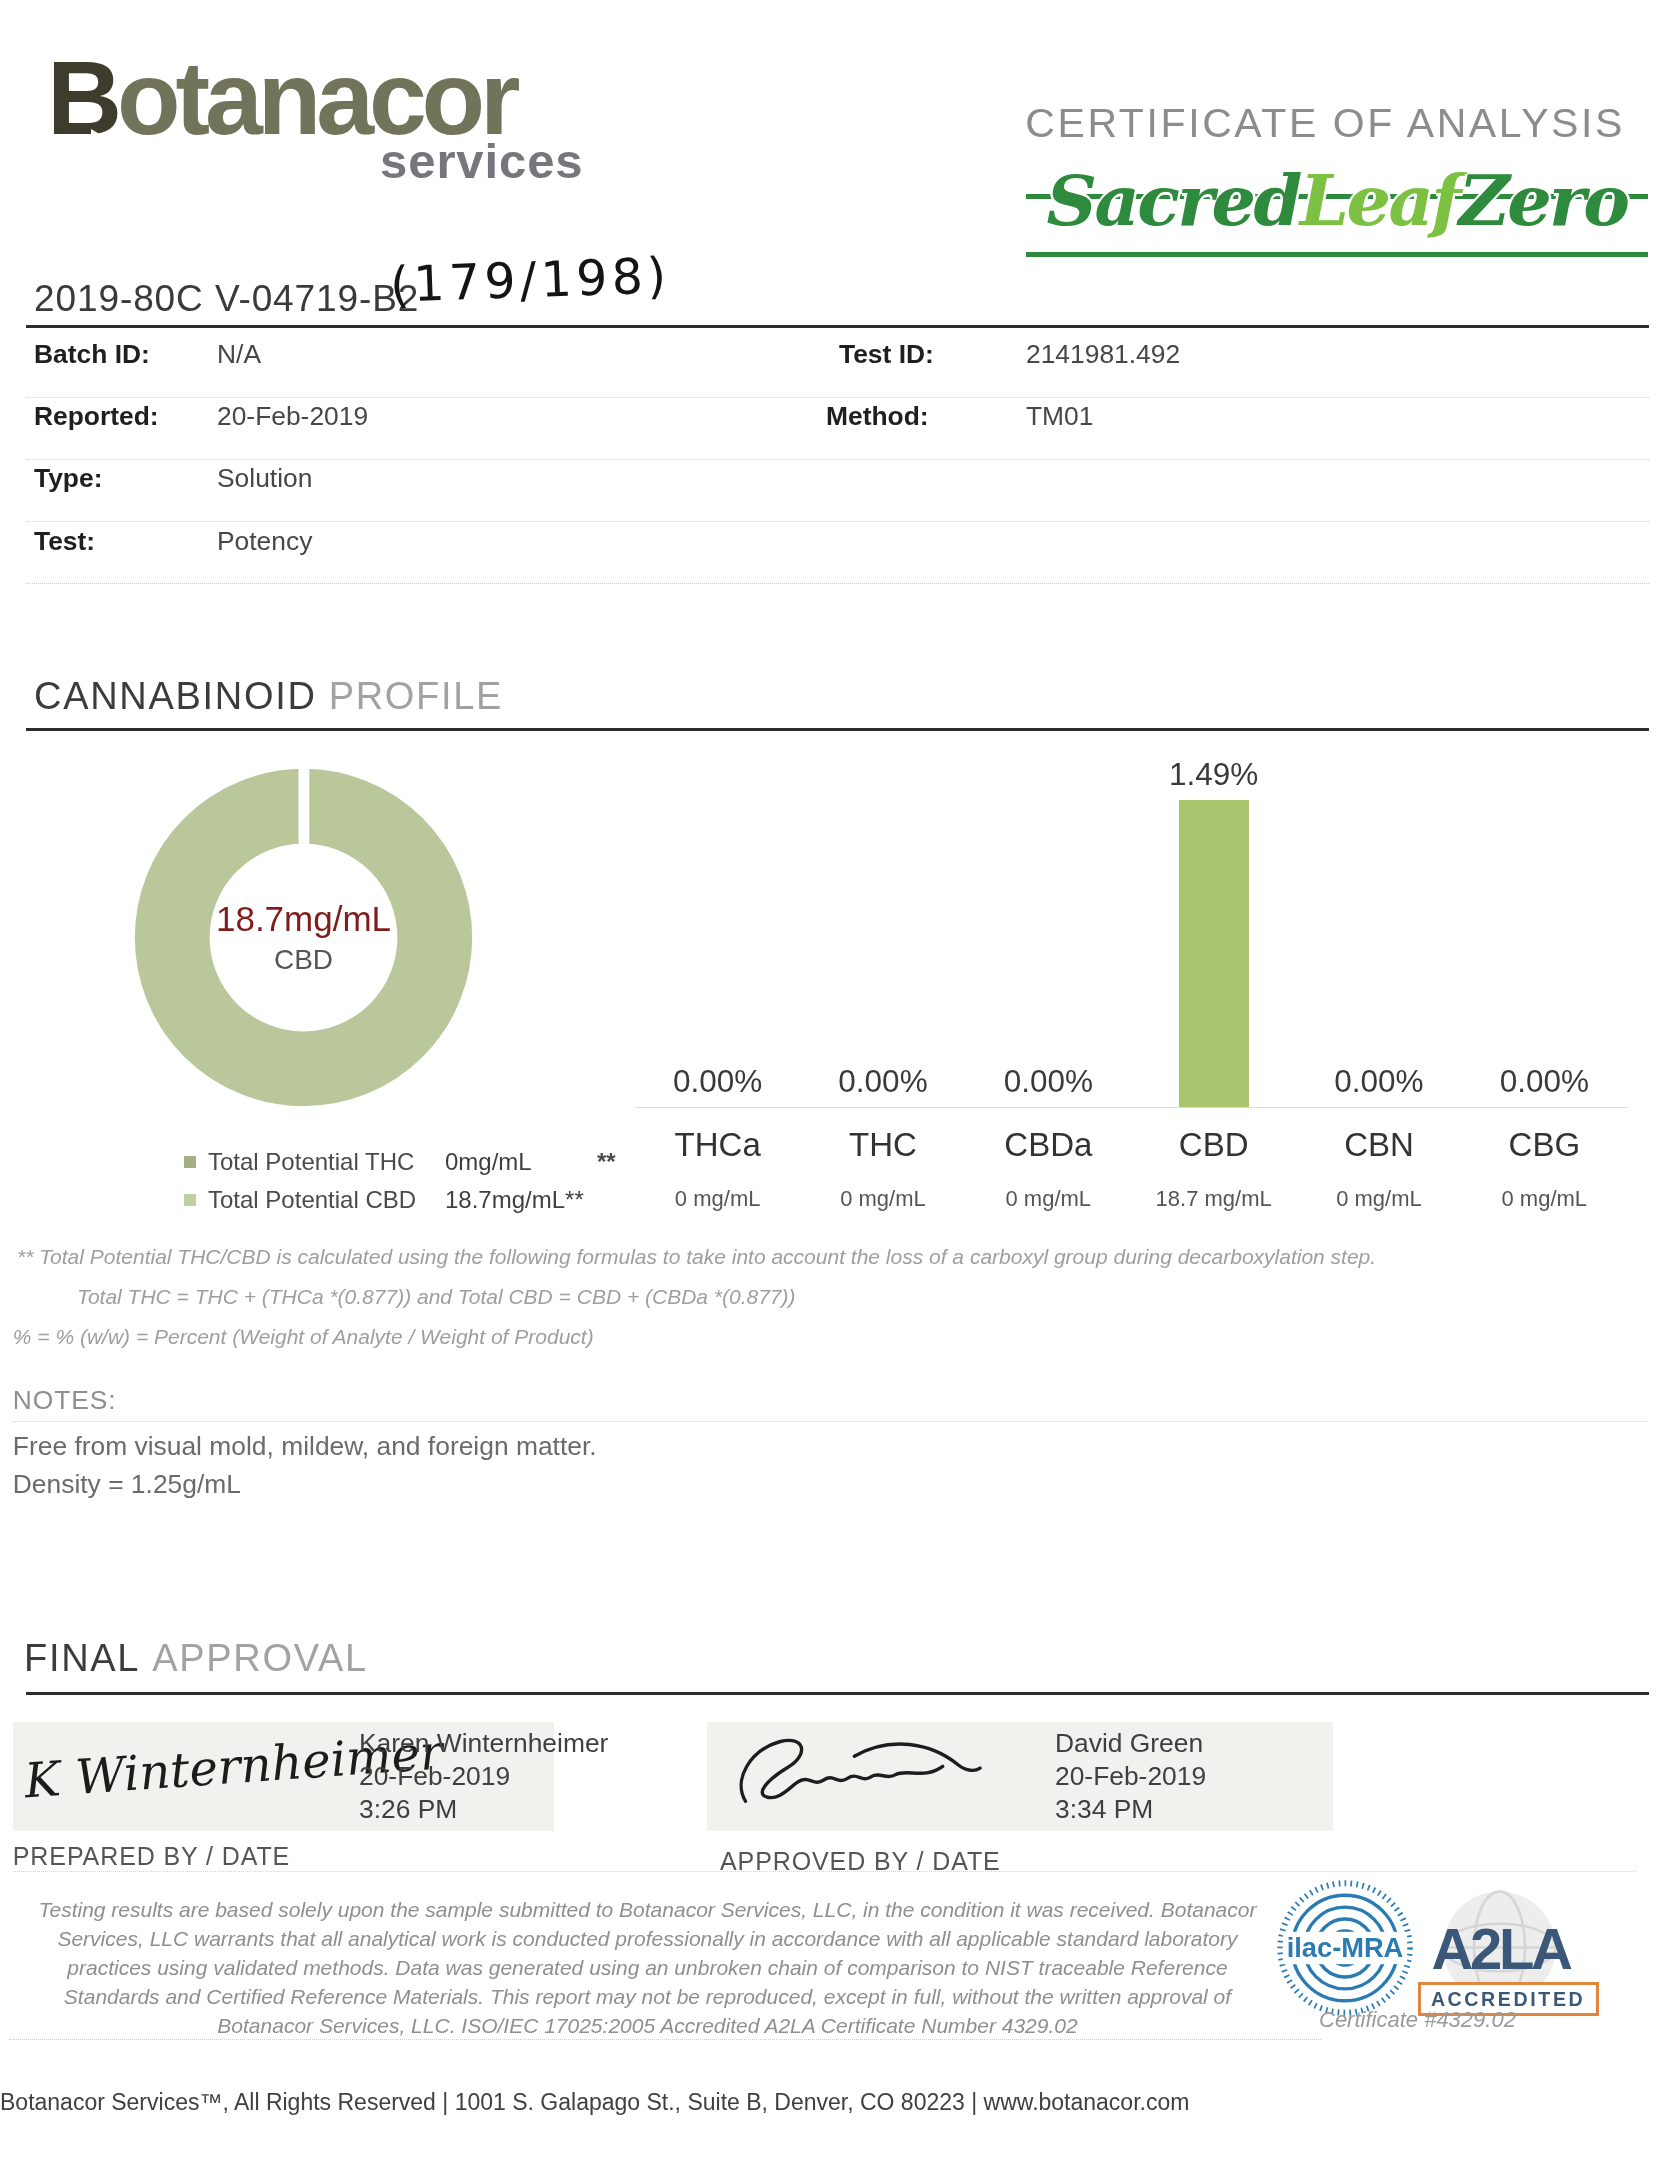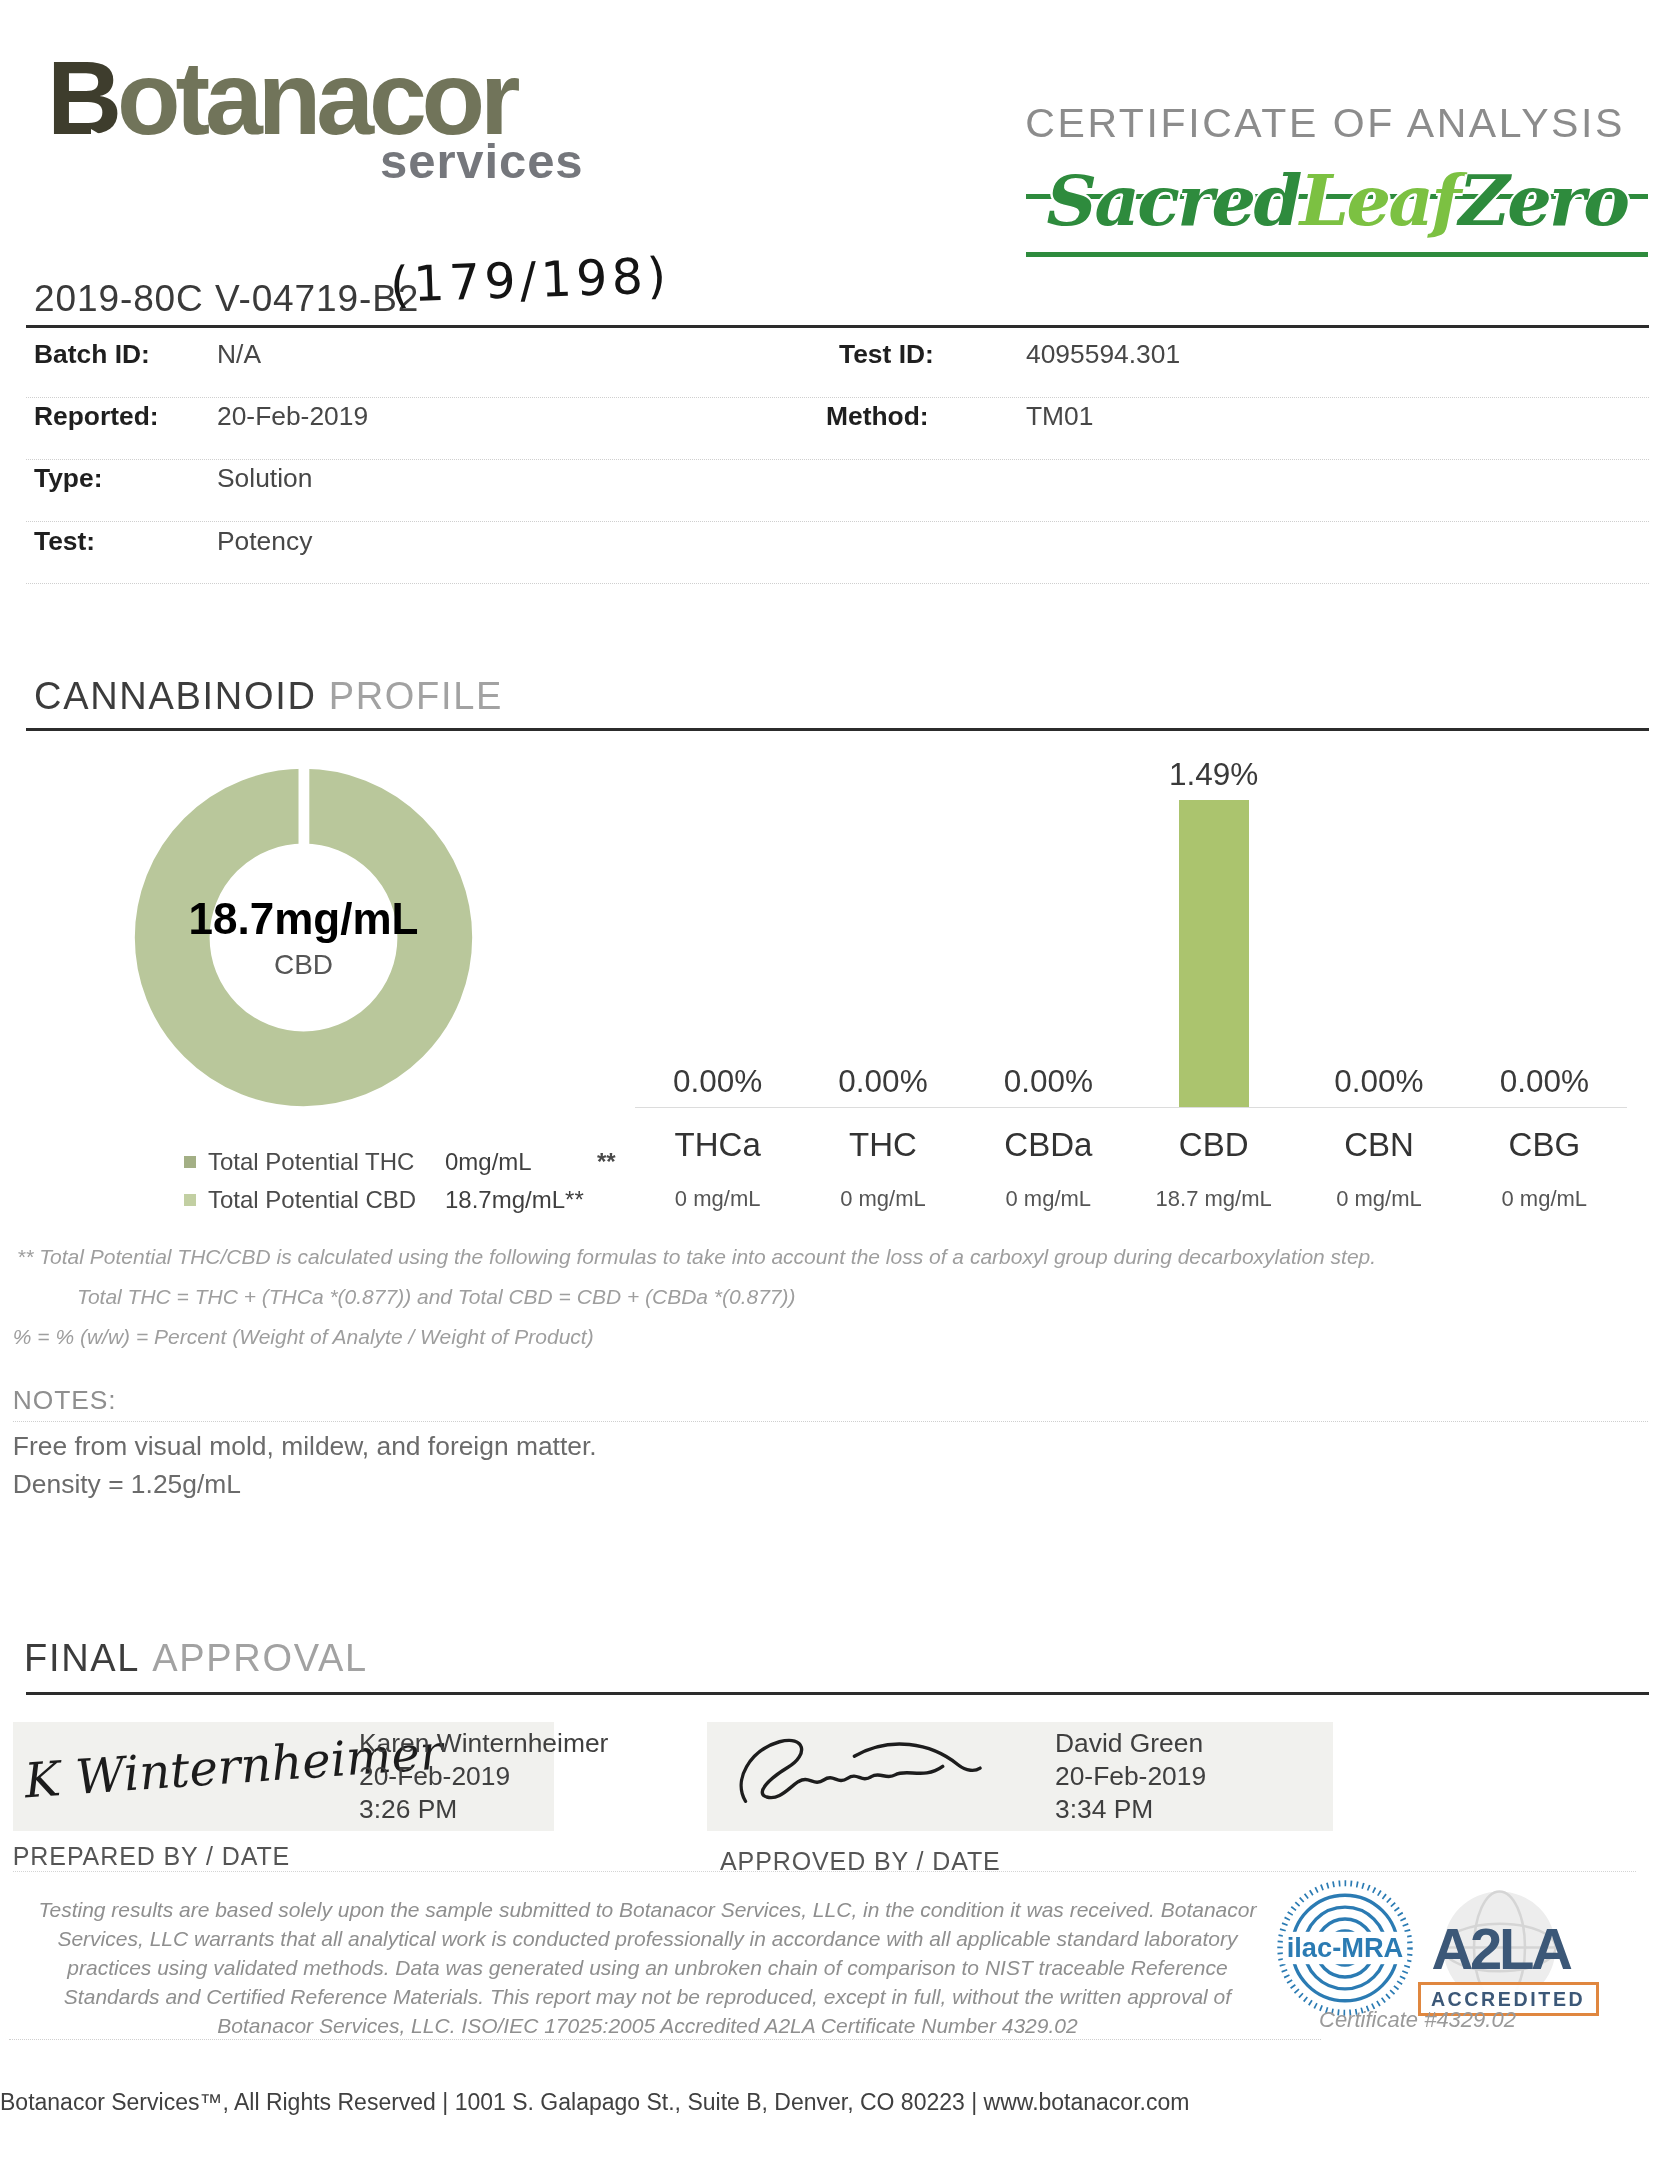--- a/index.html
+++ b/index.html
@@ -38,21 +38,21 @@
   .info-label{position:absolute;font-size:26.4px;font-weight:bold;color:#1f1f1f;}
   .info-value{position:absolute;font-size:26.4px;color:#474747;}
   .divider{position:absolute;left:25.6px;width:1623px;height:0;border-top:1.7px dotted #cfcfcf;}
   
   .section-heading{position:absolute;font-size:38px;letter-spacing:1.7px;white-space:nowrap;}
   .sh-dark{color:#3c3c3c;font-weight:500;}
   .sh-light{color:#a2a2a2;font-weight:400;margin-left:12px;}
   
   .donut-wrap{position:absolute;left:129px;top:763px;width:349px;height:349px;}
   .donut-center{position:absolute;left:129px;top:763px;width:349px;height:349px;display:flex;flex-direction:column;align-items:center;justify-content:center;gap:5.1px;}
-  .donut-value{font-size:44px;color:#000000;font-weight:700;}
+  .donut-value{font-size:35px;color:#7f1d1d;font-weight:400;}
   .donut-label{font-size:28px;color:#565656;}
   .legend{position:absolute;left:136px;top:1148px;display:flex;flex-direction:column;gap:10.2px;}
   .legend-row{display:flex;align-items:center;margin-left:48px;}
   .legend-marker{width:12px;height:12px;margin-right:12px;}
   .lm-thc{background:#a3af85;}
   .lm-cbd{background:#c2cfa2;}
   .legend-label{font-size:24px;color:#4a4a4a;min-width:237px;}
   .legend-value{font-size:24px;color:#3f3f3f;min-width:152px;}
   .legend-note{font-size:24px;color:#4a4a4a;font-weight:bold;}
   
@@ -111,21 +111,21 @@
     <div class="client-text"><span class="cl-dark">Sacred</span><span class="cl-light">Leaf</span><span class="cl-dark">Zero</span></div>
   </div>
 
   <div class="sample-id">2019-80C V-04719-B2</div>
   <div class="handwritten">(179/198)</div>
   <div class="rule-dark rule1"></div>
 
   <div class="info-label" style="left:34px;top:339px;">Batch ID:</div>
   <div class="info-value" style="left:217px;top:339px;">N/A</div>
   <div class="info-label" style="left:839px;top:339px;">Test ID:</div>
-  <div class="info-value" style="left:1026px;top:339px;">4095594.301</div>
+  <div class="info-value" style="left:1026px;top:339px;">2141981.492</div>
   <div class="divider" style="top:397px;"></div>
 
   <div class="info-label" style="left:34px;top:401px;">Reported:</div>
   <div class="info-value" style="left:217px;top:401px;">20-Feb-2019</div>
   <div class="info-label" style="left:826px;top:401px;">Method:</div>
   <div class="info-value" style="left:1026px;top:401px;">TM01</div>
   <div class="divider" style="top:459px;"></div>
 
   <div class="info-label" style="left:34px;top:463px;">Type:</div>
   <div class="info-value" style="left:217px;top:463px;">Solution</div>

